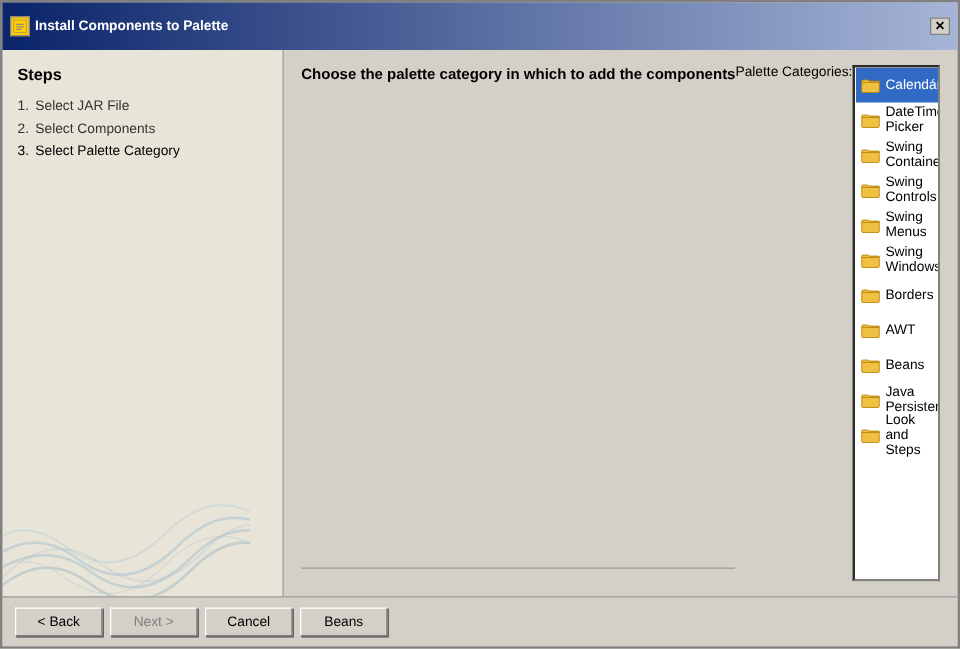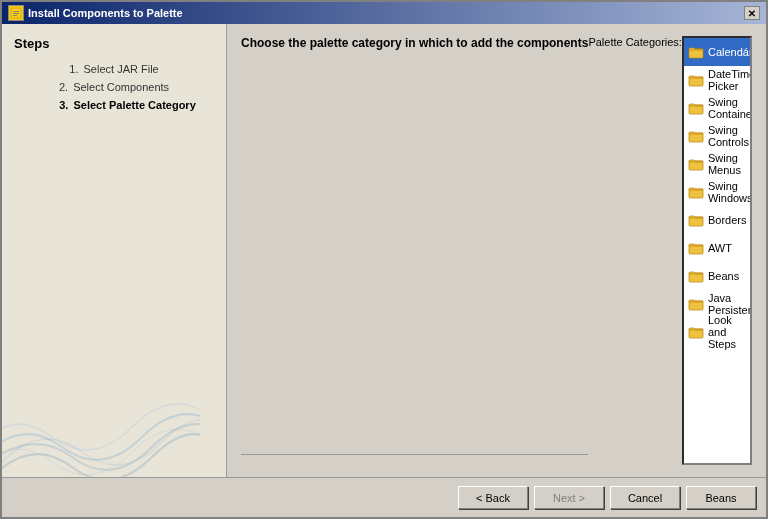--- a/index.html
+++ b/index.html
@@ -23,21 +23,21 @@
     }
 
     
     .title-bar {
       background: linear-gradient(to right, #0a246a, #a6b5d7);
       color: white;
       padding: 3px 6px;
       display: flex;
       align-items: center;
       justify-content: space-between;
-      height: 22px;
+      height: 38px;
       flex-shrink: 0;
     }
     .title-bar-left {
       display: flex;
       align-items: center;
       gap: 4px;
     }
     .title-bar-icon {
       width: 16px;
       height: 16px;
@@ -87,26 +87,24 @@
     .steps-title {
       font-weight: bold;
       font-size: 13px;
       margin-bottom: 12px;
       color: #000;
     }
     .step-item {
       margin-bottom: 6px;
       color: #333;
       font-size: 11px;
-      text-align: center;
     }
     .step-item.active {
-      font-weight: bold;
-      color: #000;
-      margin-left: 27px;
+      font-weight: normal;
+      color: #000;
     }
     .step-number {
       margin-right: 2px;
     }
 
     
     .wave-decoration {
       position: absolute;
       bottom: 0;
       left: 0;
@@ -169,21 +167,20 @@
       align-items: center;
       justify-content: center;
     }
 
     
     .button-bar {
       background: #d4d0c8;
       border-top: 1px solid #999;
       padding: 8px 10px;
       display: flex;
-      justify-content: flex-end;
       align-items: center;
       gap: 6px;
       height: 40px;
       flex-shrink: 0;
     }
 
     .btn {
       min-width: 70px;
       height: 23px;
       background: #d4d0c8;

